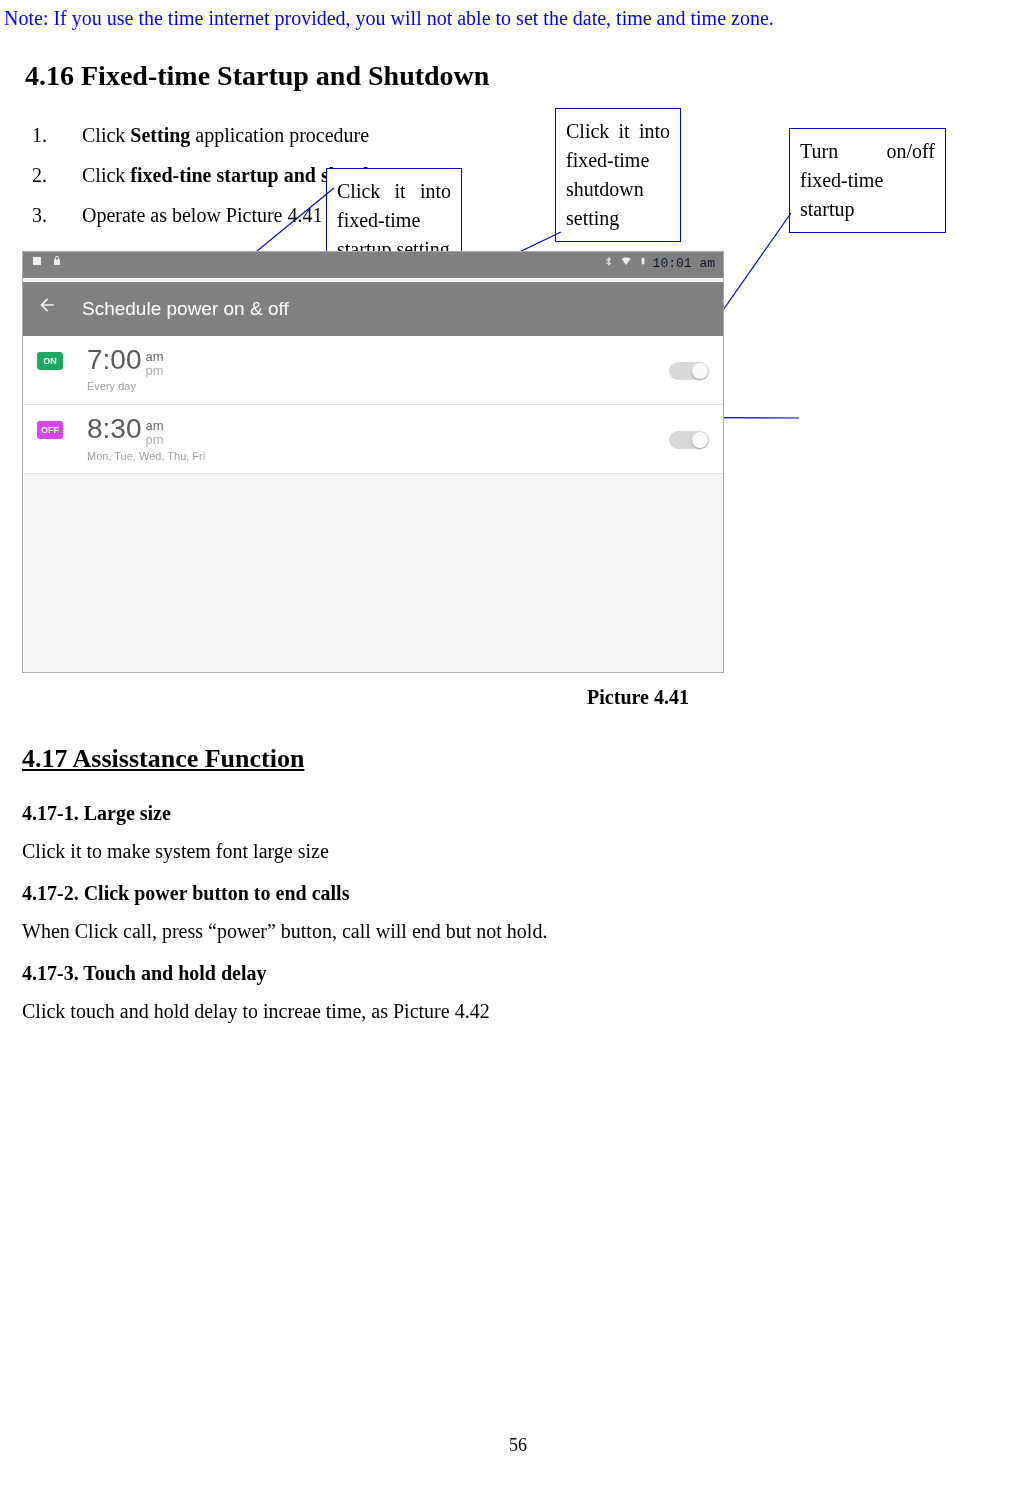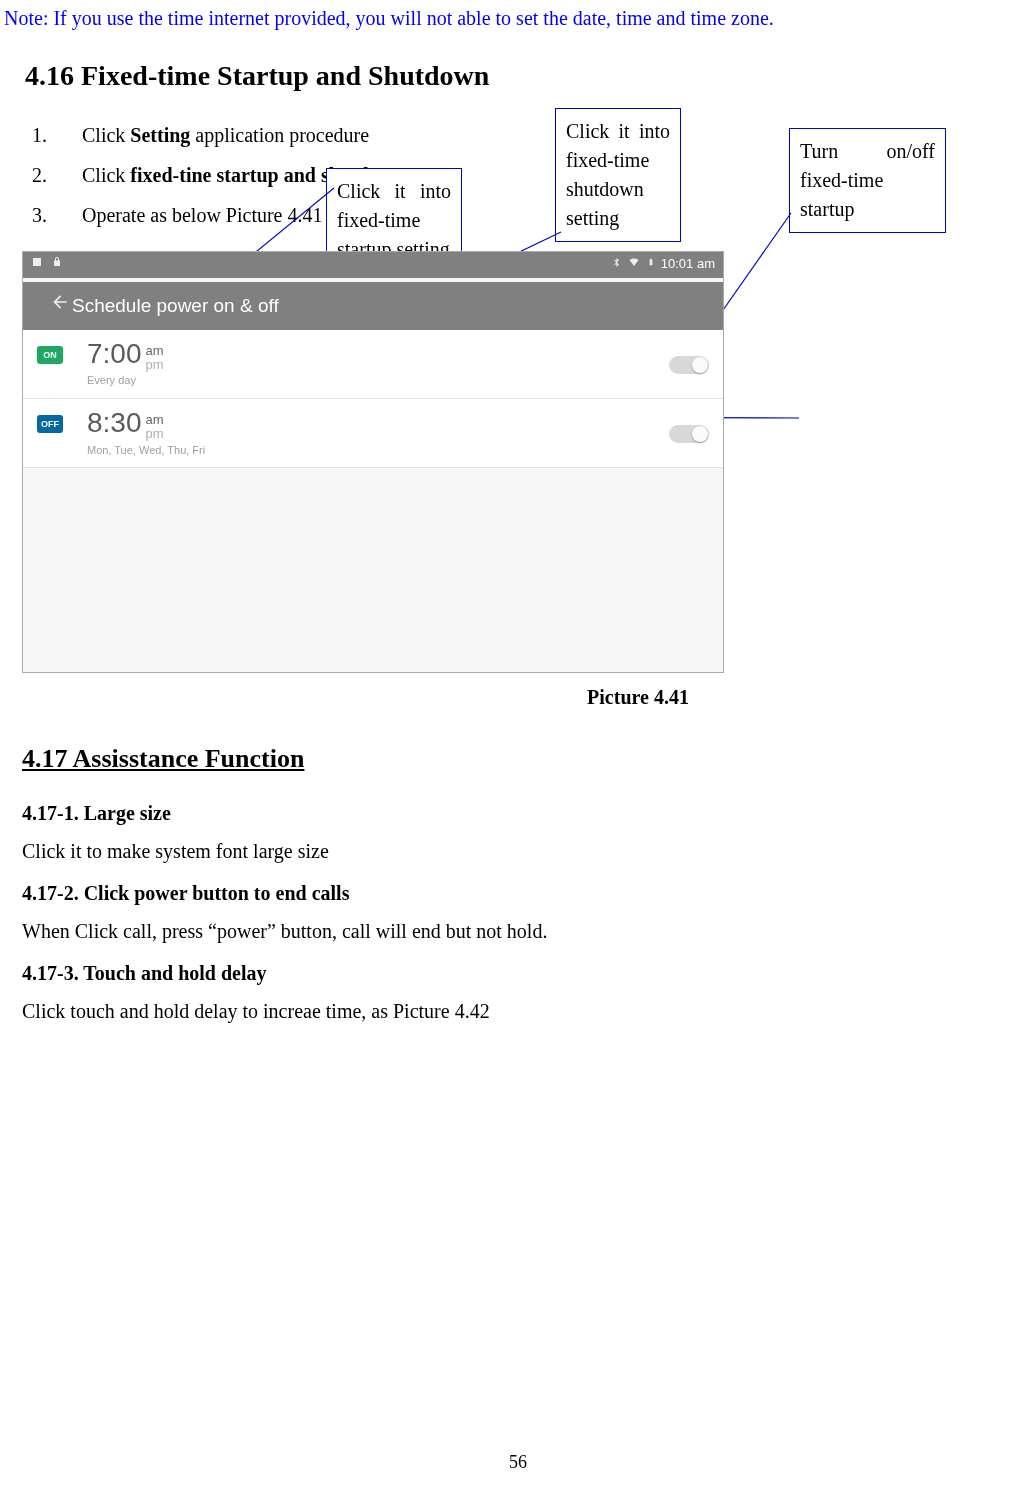--- a/index.html
+++ b/index.html
@@ -64,68 +64,68 @@
       font-weight: bold;
       margin-left: 22px;
       margin-bottom: 6px;
     }
     .para {
       margin-left: 22px;
       margin-bottom: 10px;
     }
     .page-num {
       position: absolute;
-      bottom: 10px;
+      bottom: 27px;
       width: 100%;
       text-align: center;
       font-size: 18px;
     }
 
     
     .screenshot {
       width: 700px;
       height: 420px;
       margin-left: 22px;
       margin-top: 12px;
       border: 1px solid #aaa;
       background: #f7f7f7;
       position: relative;
       overflow: hidden;
     }
     .statusbar {
       height: 26px;
       background: #808080;
-      color: #ffffff;
-      font-family: Liberation Sans, sans-serif;
+      color: #0f172a;
+      font-family: Liberation Mono, monospace;
       font-size: 13px;
       display: flex;
       align-items: center;
       padding: 0 8px;
     }
     .statusbar .left-icons {
       flex: 1;
       display: flex;
       gap: 8px;
       align-items: center;
     }
     .statusbar .right-icons {
       display: flex;
       gap: 6px;
       align-items: center;
     }
     .topbar {
-      height: 48px;
+      height: 54px;
       background: #808080;
       color: #fff;
       font-family: Arial, sans-serif;
       font-size: 19px;
       display: flex;
       align-items: center;
-      padding-left: 27px;
-      gap: 2px;
+      padding-left: 14px;
+      gap: 25px;
       margin-top: 4px;
     }
     .backarrow svg { fill: #eee; }
     .schedule-item {
       background: #fff;
       border-bottom: 1px solid #e3e3e3;
       display: flex;
       align-items: center;
       padding: 10px 14px 8px 14px;
       font-family: Arial, sans-serif;
@@ -291,21 +291,21 @@
             <span class="active">am</span>
             <span>pm</span>
           </div>
         </div>
         <div class="days">Every day</div>
       </div>
       <div class="toggle"></div>
     </div>
 
     <div class="schedule-item">
-      <div class="badge-on" style="background:#0369a1;">OFF</div>
+      <div class="badge-on" style="background:#d946ef;">OFF</div>
       <div class="timeblock">
         <div class="timerow">
           <div class="bigtime">8:30</div>
           <div class="ampm">
             <span class="active">am</span>
             <span>pm</span>
           </div>
         </div>
         <div class="days">Mon, Tue, Wed, Thu, Fri</div>
       </div>

